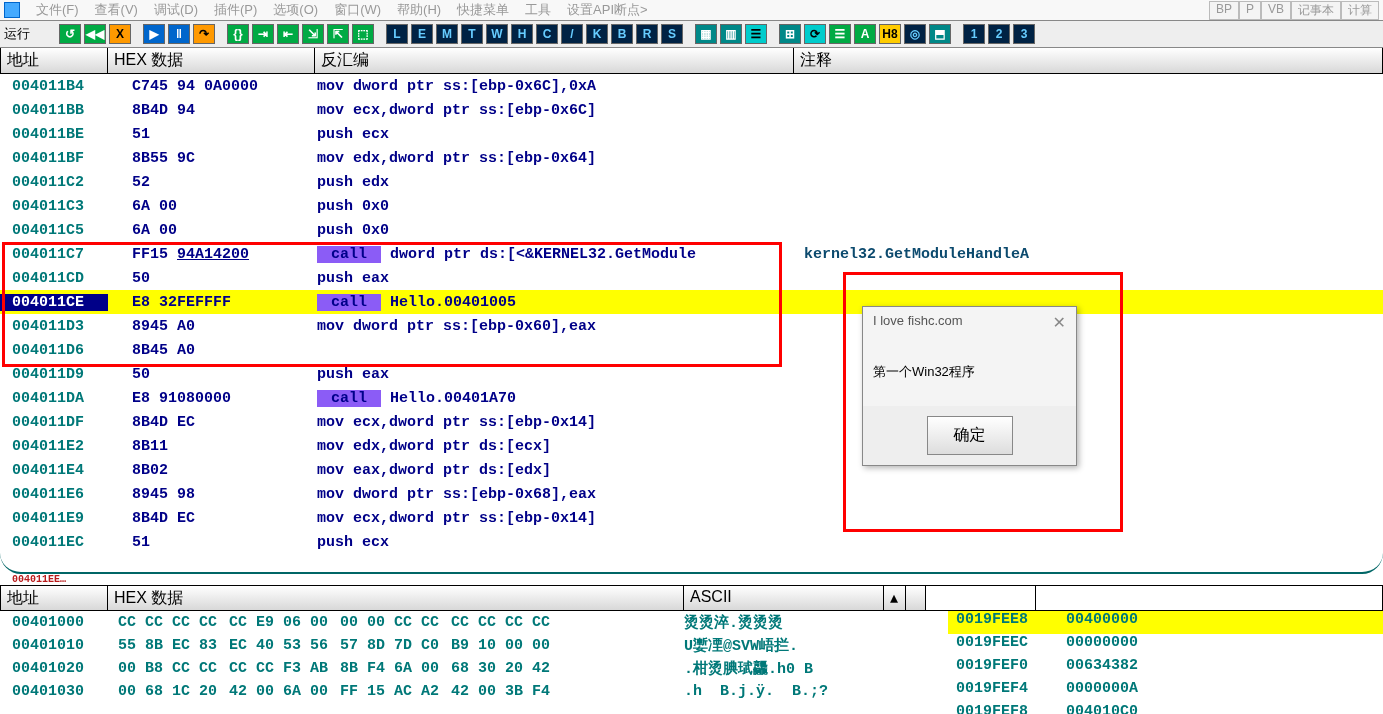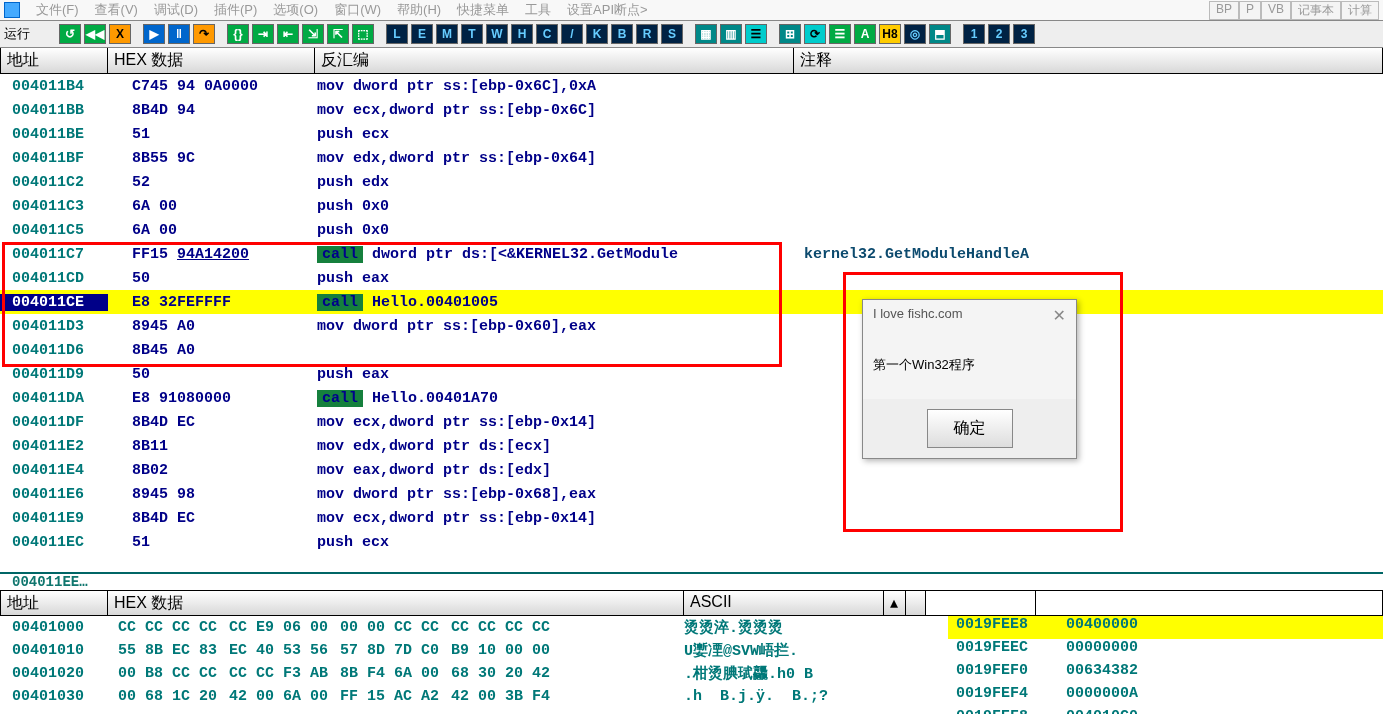--- a/index.html
+++ b/index.html
@@ -8,26 +8,26 @@
 .menubar .right { margin-left:auto; display:flex; gap:0; }
 .menubar .right .btn { border:1px solid #bbb; padding:0 6px; font-size:12px; background:#f4f4f4; }
 .toolbar { display:flex; align-items:center; height:28px; background:#eee; border-top:1px solid #888; border-bottom:1px solid #888; padding:0 4px; gap:9px; }
 .toolbar .label { font-family:'SimSun',sans-serif; font-size:13px; font-weight:normal; margin-right:20px; }
 .tb-btn { width:22px; height:20px; border:1px solid #666; display:flex; align-items:center; justify-content:center; font-size:12px; font-weight:bold; font-family:sans-serif; }
 .sep { width:6px; }
 .g-green{background:#0a4;color:#fff;} .g-orange{background:#f90;color:#000;} .g-blue{background:#06c;color:#fff;} .g-navy{background:#024;color:#6cf;} .g-cyan{background:#0cc;color:#000;} .g-yellow{background:#fc0;color:#000;} .g-teal{background:#088;color:#fff;}
 .panel-headers { display:flex; height:26px; background:#e8e8e8; border-bottom:1px solid #000; }
 .panel-headers > div { border-right:1px solid #000; padding:2px 6px; font-family:'SimSun',sans-serif; font-size:16px; font-weight:normal; background:linear-gradient(#fff,#d8d8d8); }
 .ph-addr{width:108px;border-left:1px solid #000;} .ph-hex{width:207px;} .ph-dis{width:479px;} .ph-com{flex:1;}
-.disasm { position:relative; height:500px; border-bottom:2px solid #066; }
+.disasm { position:relative; height:500px; border-bottom:2px solid #066;border-radius:21px; }
 .row { display:flex; height:24px; align-items:center; }
 .col-addr { width:108px; padding-left:12px; color:#007878; } .col-hex { width:207px; padding-left:24px; color:#000088; } .col-dis { width:479px; color:#000088; padding-left:2px;} .col-com { flex:1; padding-left:10px; color:#0c4a6e; }
 .row.sel-blue .col-addr { background:#000088; color:#fff; }
 .row.hl-yellow { background:#ffff00; }
-.kw-call { background:#15803d; color:#00008b; padding:0 5px; }
+.kw-call { background:#8b5cf6; color:#00008b; padding:0 14px; }
 .u { text-decoration:underline; }
 .redbox { position:absolute; border:3px solid #f00; pointer-events:none; }
 .dump-headers { display:flex; height:26px; background:#e8e8e8; border-top:1px solid #000; border-bottom:1px solid #000; }
 .dump-headers > div { border-right:1px solid #000; padding:2px 6px; font-family:'SimSun',sans-serif; font-size:16px; font-weight:normal; background:linear-gradient(#fff,#d8d8d8); }
 .dh-addr{width:108px;border-left:1px solid #000;} .dh-hex{width:576px;} .dh-asc{width:200px;position:relative;} .dh-scroll{width:22px;background:#ddd;} .dh-gap{width:20px;} .dh-stk1{width:110px;background:#ffff00;} .dh-stk2{flex:1;background:#ffff00;}
 .dump { display:flex; }
 .dump-left { width:906px; } .dump-rows .row { height:23px; }
 .dump-rows .da{width:108px;padding-left:12px;color:#007878;} .dump-rows .dh{width:576px;color:#007878;padding-left:10px;letter-spacing:0px;} .dump-rows .das{width:200px;color:#007878;white-space:pre;}
 .stack { flex:1; } .stack .srow{display:flex;height:23px;justify-content:center;} .stack .sa{width:110px;padding-left:8px;color:#007878;} .stack .sv{flex:1;padding-left:8px;color:#007878;}
 .popup { position:absolute; background:#f4f4f4; border:1px solid #888; box-shadow:2px 2px 6px rgba(0,0,0,.3); width:215px; }
@@ -225,31 +225,31 @@
   </div>
     <div class="row">
     <span class="col-addr">004011EC</span>
     <span class="col-hex">51</span>
     <span class="col-dis">push ecx</span>
     <span class="col-com"></span>
   </div>
   <div class="redbox" style="left:2px;top:168px;width:780px;height:125px;"></div>
   <div class="redbox" style="left:843px;top:198px;width:280px;height:260px;"></div>
 
-  <div class="popup" style="left:862px;top:225px;">
+  <div class="popup" style="left:862px;top:232px;">
     <div class="titlebar">
       <span>I love fishc.com</span>
       <span class="close-x">✕</span>
     </div>
     <div class="body">第一个Win32程序</div>
     <div class="footer"><button>确定</button></div>
   </div>
 </div>
 
-<div style="color:#0f766e;padding-left:12px;font-size:14px;">004011EE…</div>
+<div style="color:#b91c1c;padding-left:12px;font-size:10px;">004011EE…</div>
 
 <div class="dump-headers">
   <div class="dh-addr">地址</div>
   <div class="dh-hex">HEX 数据</div>
   <div class="dh-asc">ASCII</div>
   <div class="dh-scroll">▴</div>
   <div class="dh-gap"></div>
   <div class="dh-stk1" style="background:#fff;">&nbsp;</div>
   <div class="dh-stk2" style="background:#fff;">&nbsp;</div>
 </div>

